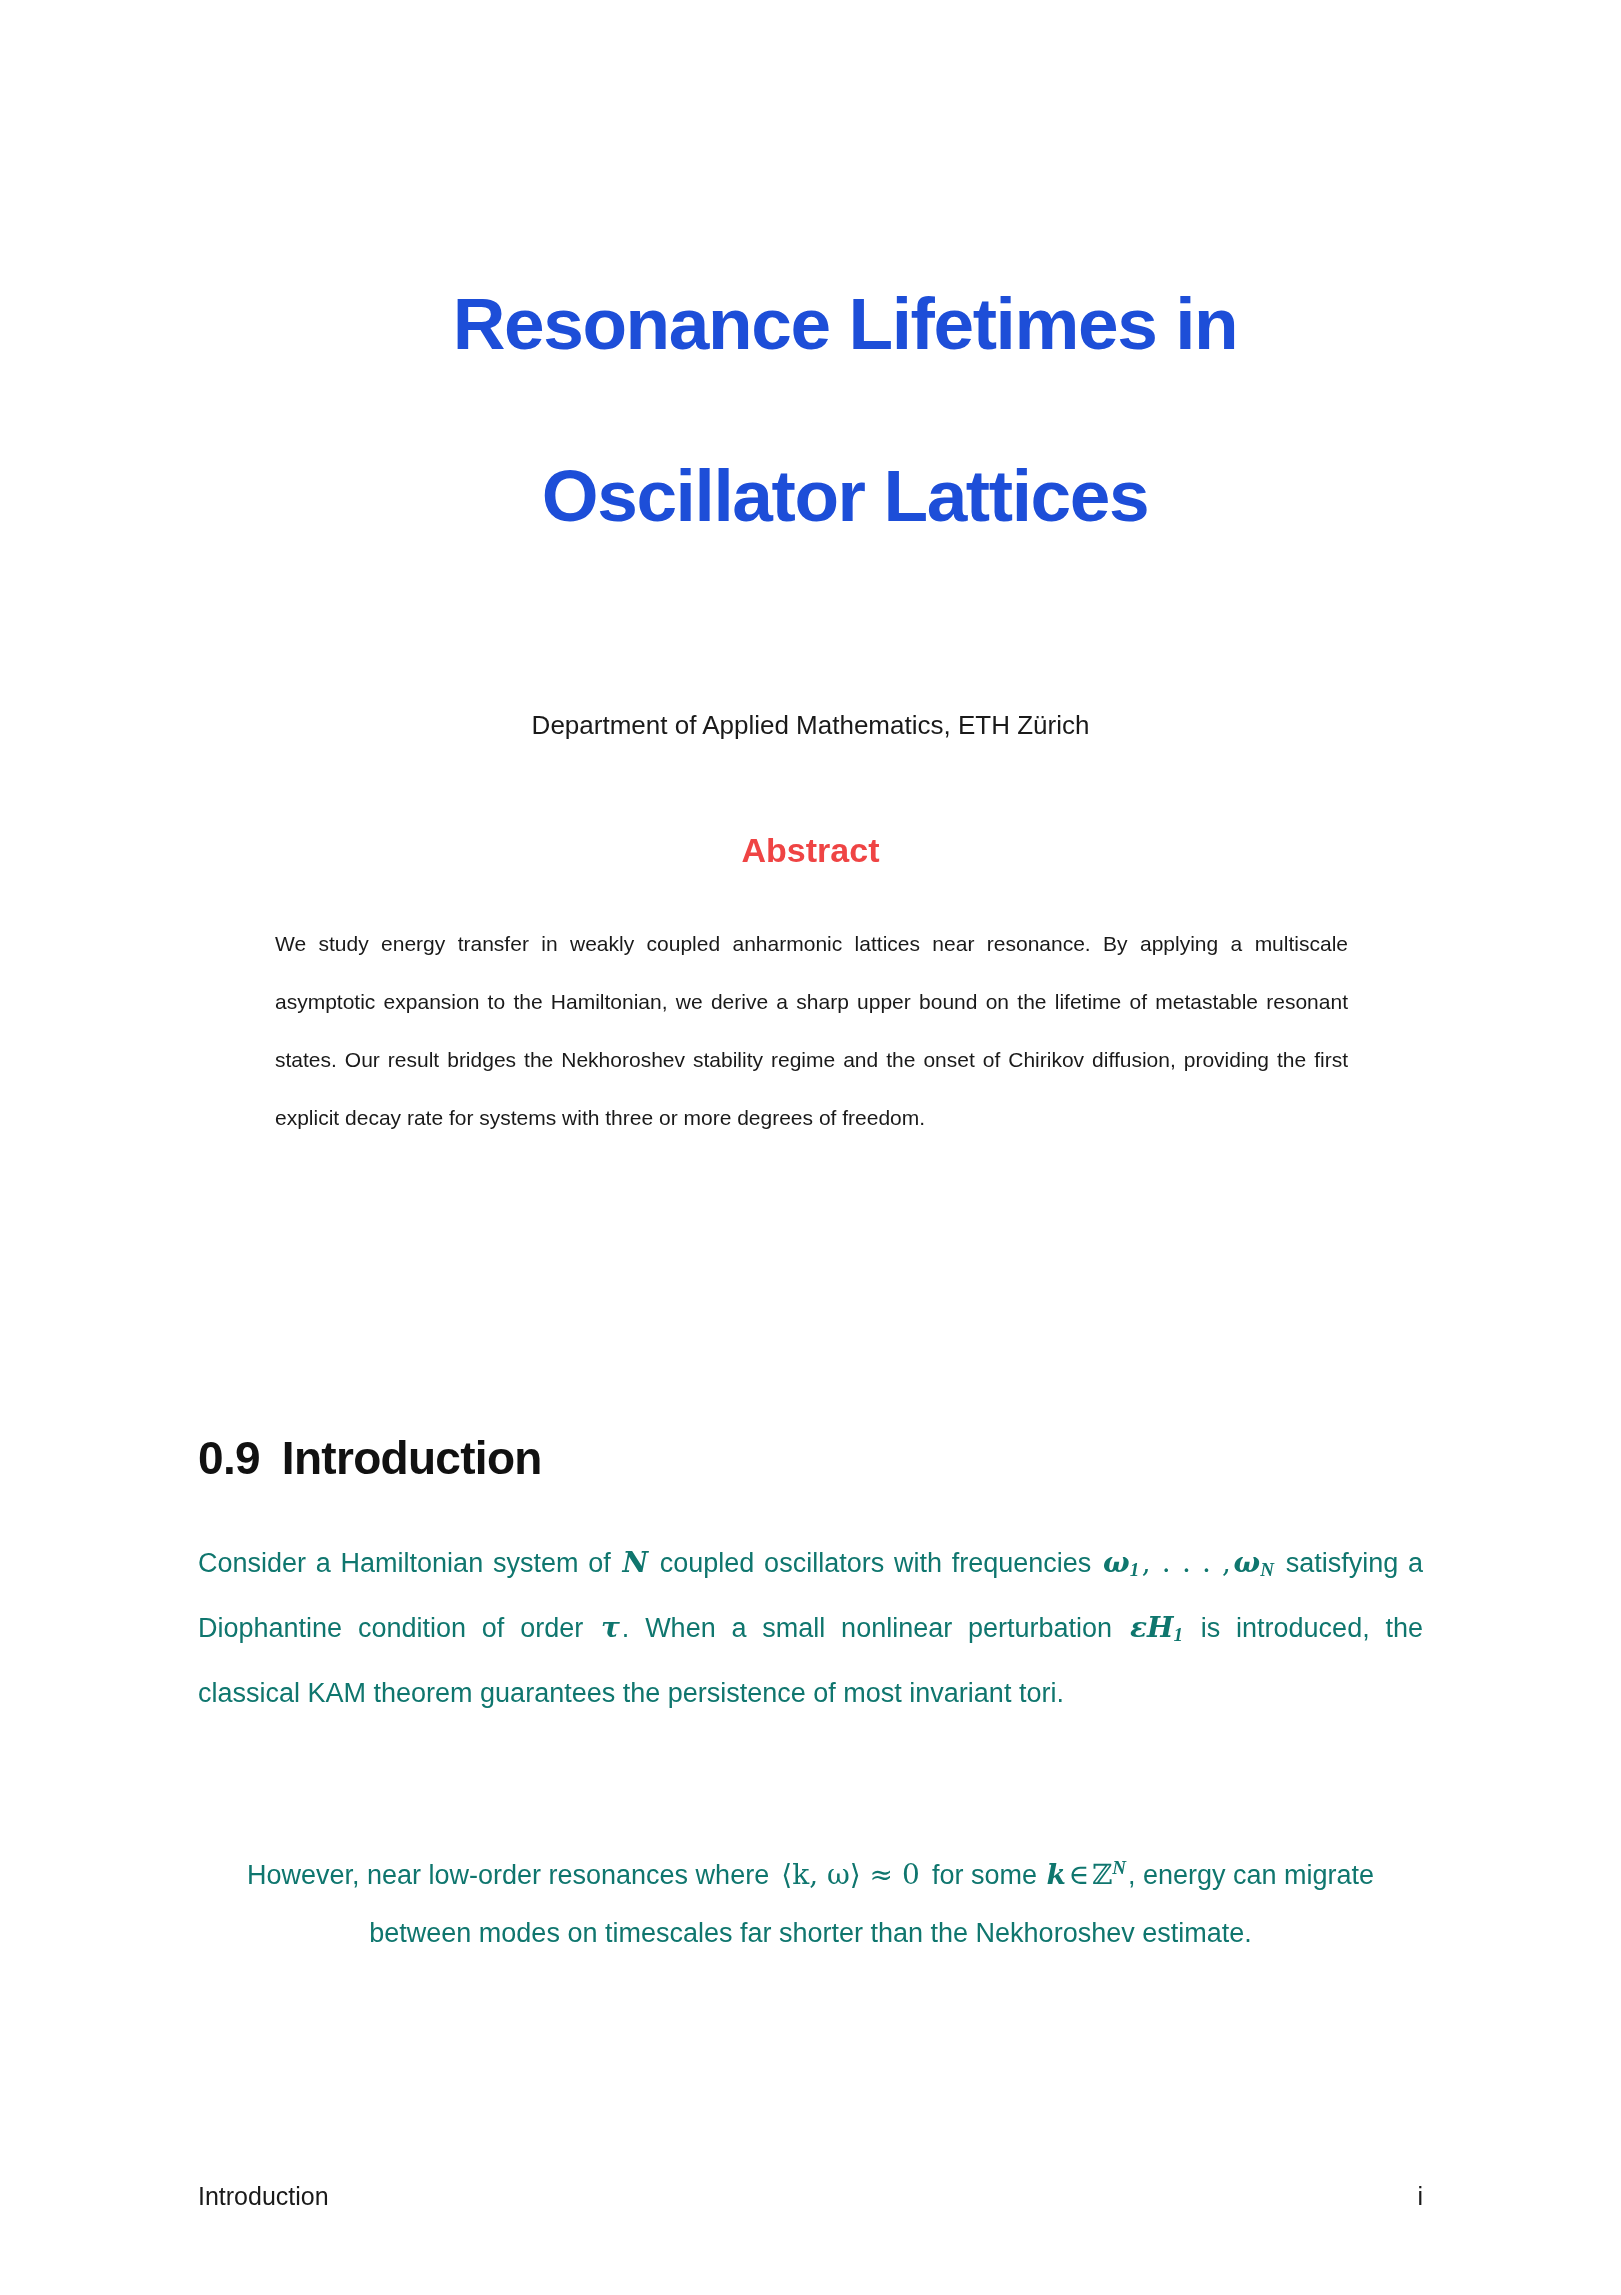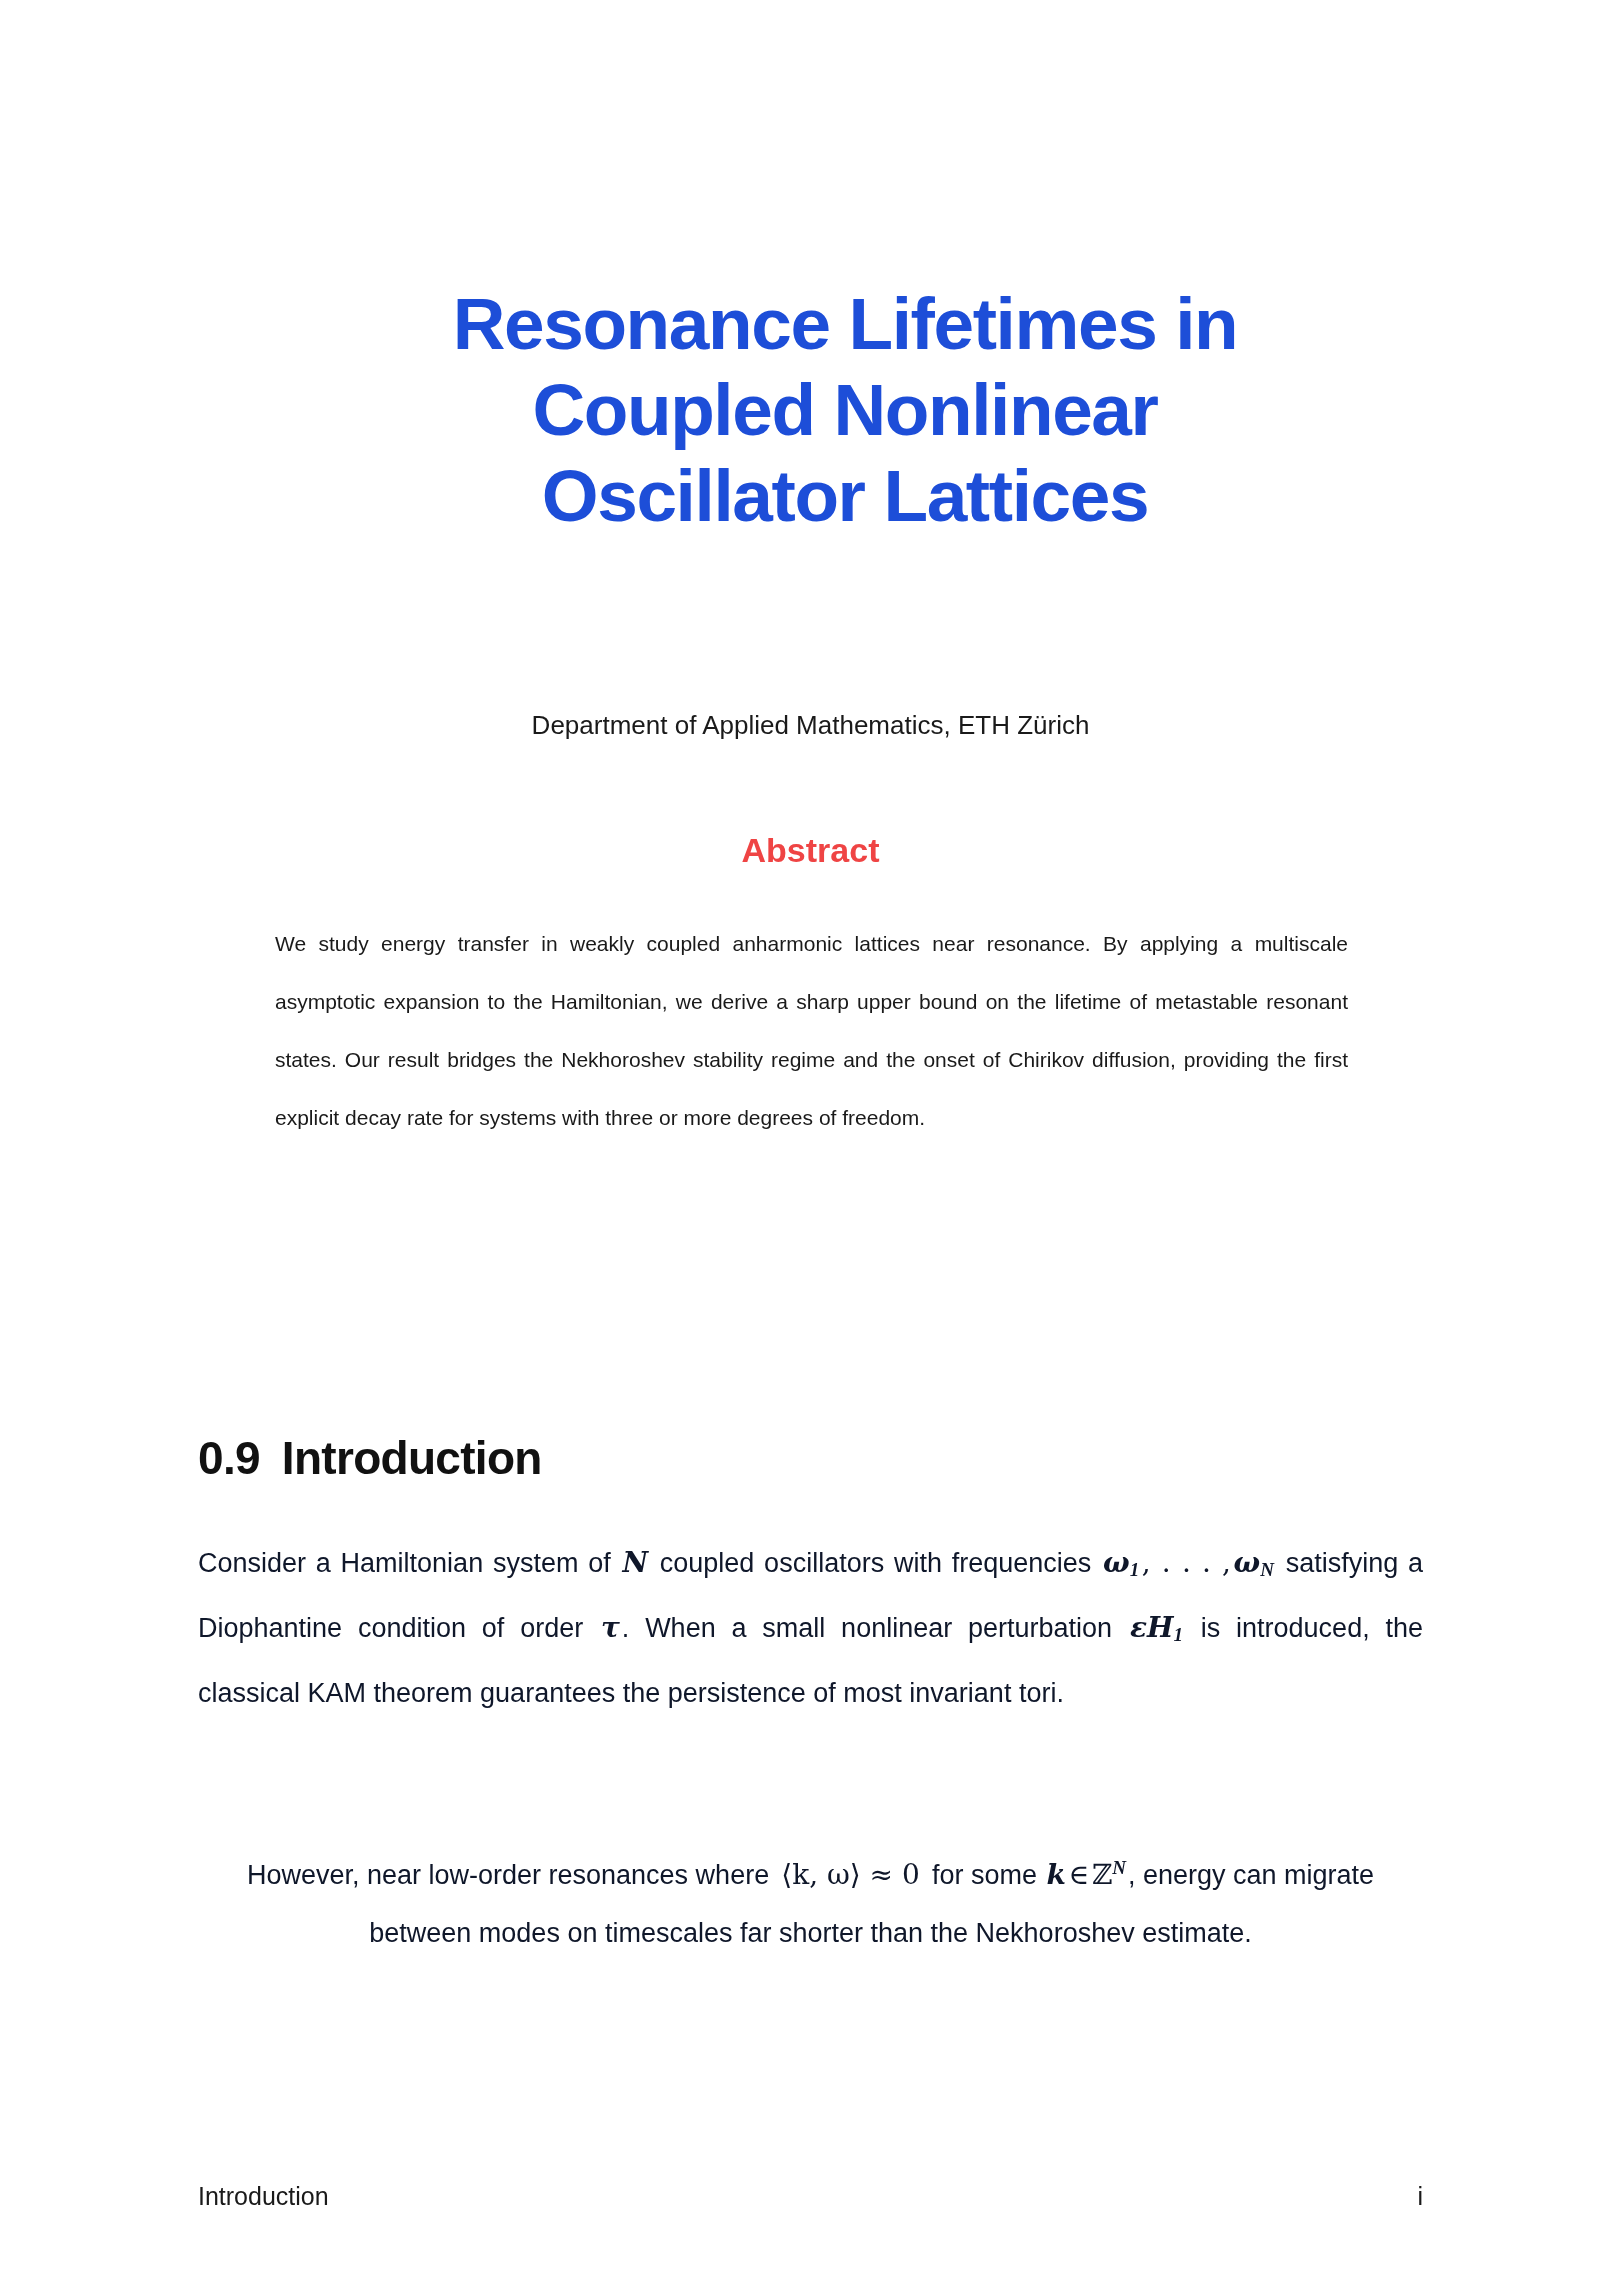--- a/index.html
+++ b/index.html
@@ -100,21 +100,21 @@
     margin-right: 22px;
   }
 
   .body-text {
     position: absolute;
     left: 198px;
     top: 1534px;
     width: 1225px;
     font-size: 27px;
     line-height: 58px;
-    color: #0f172a;
+    color: #0f766e;
   }
 
   .body-text p {
     margin: 0;
     text-align: justify;
     text-justify: inter-word;
   }
 
   .body-text p.last {
     text-align: center;
@@ -179,21 +179,21 @@
     font-size: 25px;
     color: #1a1a1a;
   }
 </style>
 </head>
 <body>
 
 <div class="page">
 
   <div class="title-block">
-    <h1 class="doc-title"><span>Resonance Lifetimes in</span><br><span>Coupled Nonlinear</span><br><span>Oscillator Lattices</span></h1>
+    <h1 class="doc-title"><span>Resonance Lifetimes in</span><br><br><span>Oscillator Lattices</span></h1>
   </div>
 
   <div class="affiliation">Department of Applied Mathematics, ETH Zürich</div>
 
   <div class="abstract-heading">Abstract</div>
   <div class="abstract-body">
     <p>We study energy transfer in weakly coupled anharmonic lattices near resonance. By applying a multiscale asymptotic expansion to the Hamiltonian, we derive a sharp upper bound on the lifetime of metastable resonant states. Our result bridges the Nekhoroshev stability regime and the onset of Chirikov diffusion, providing the first explicit decay rate for systems with three or more degrees of freedom.</p>
   </div>
 
   <div class="section-heading"><span class="num">0.9</span><span>Introduction</span></div>

